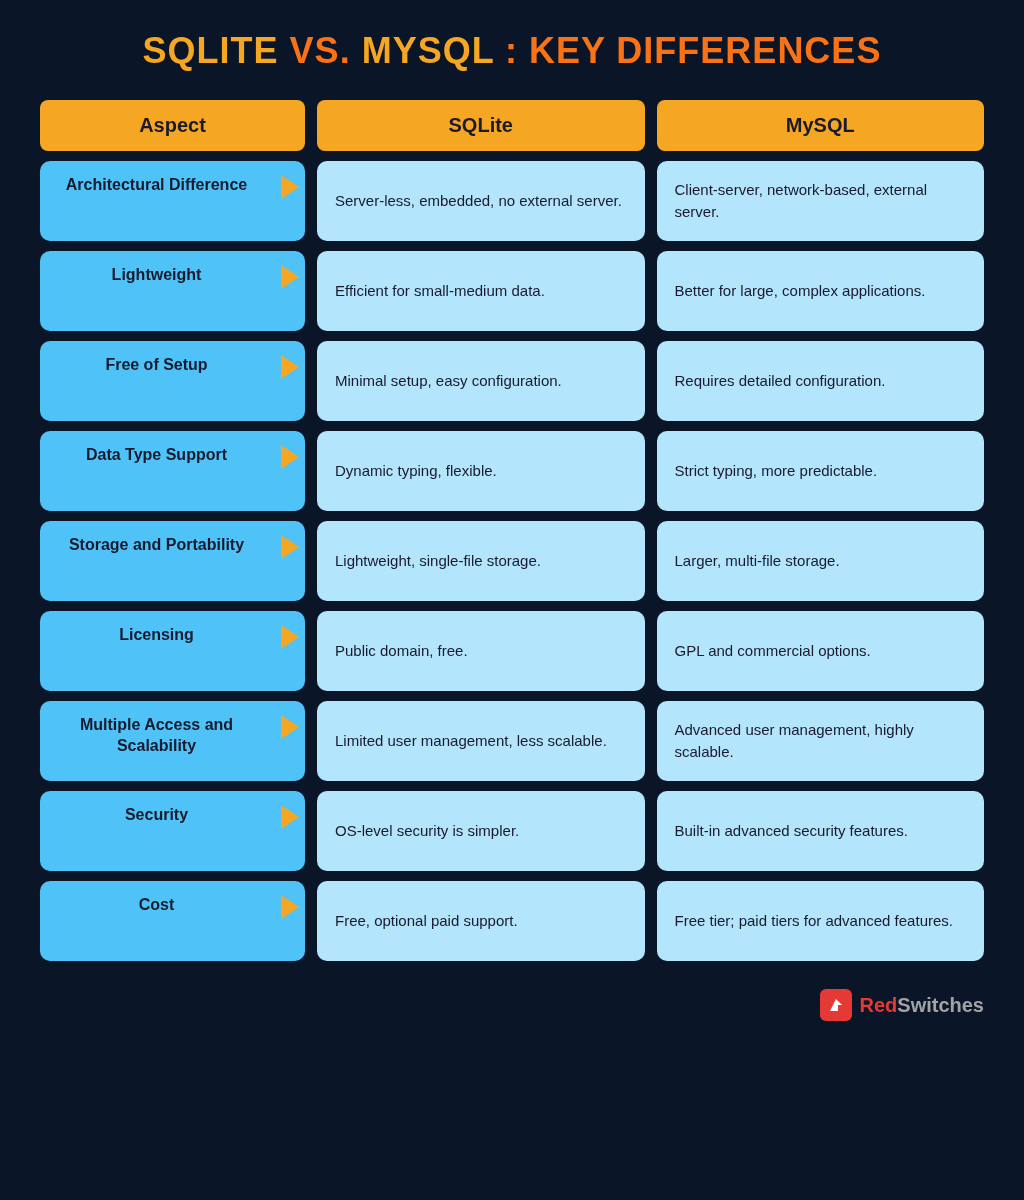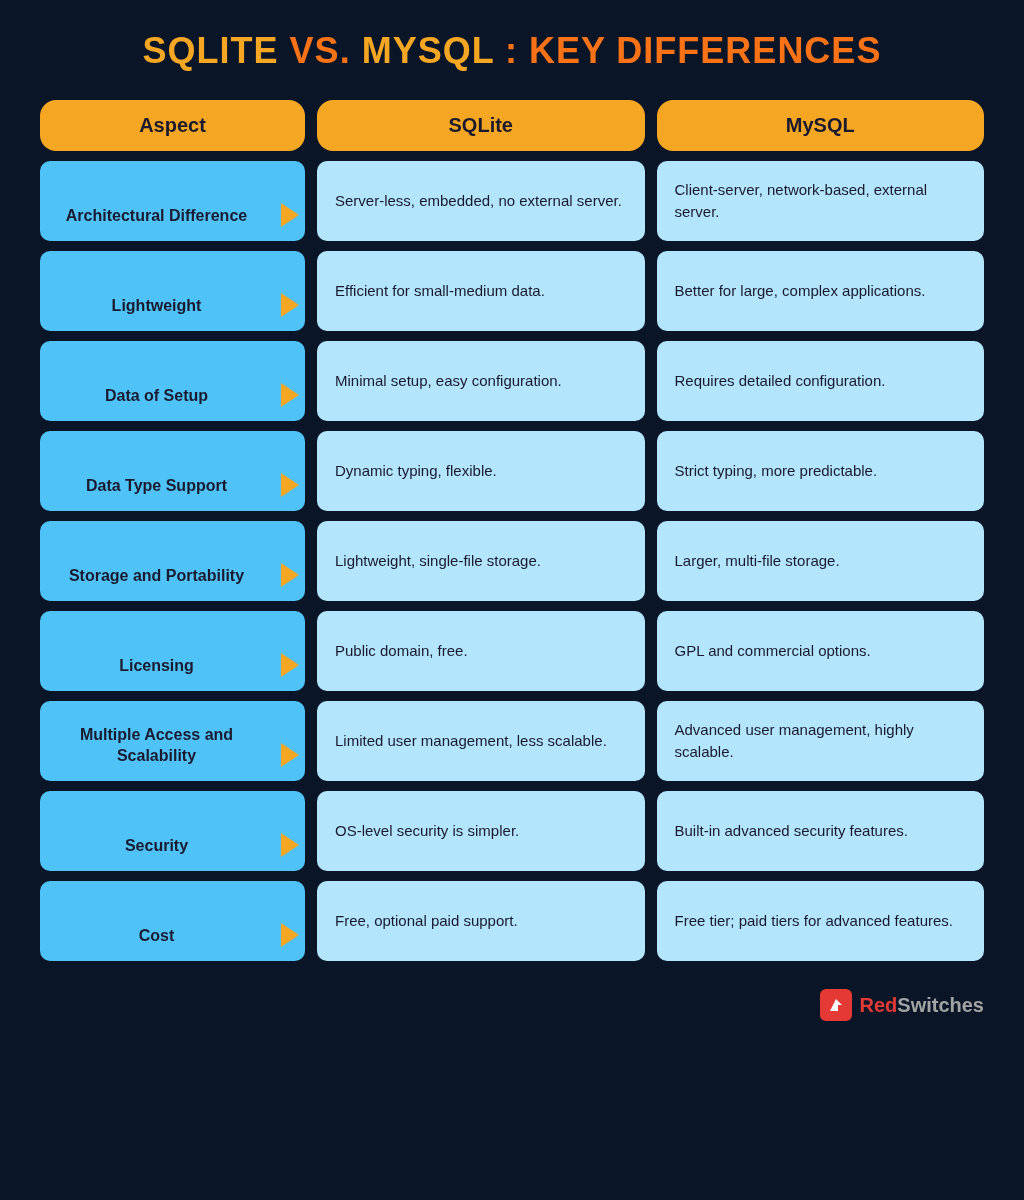--- a/index.html
+++ b/index.html
@@ -34,21 +34,21 @@
 
     
     .header-row {
       display: grid;
       grid-template-columns: 265px 1fr 1fr;
       gap: 12px;
       margin-bottom: 10px;
     }
     .header-cell {
       background: #f5a623;
-      border-radius: 16px;
+      border-radius: 8px;
       padding: 14px 26px;
       text-align: center;
       font-size: 20px;
       font-weight: 800;
       color: #1a1a2e;
     }
     .header-cell.aspect-header {
       background: #f5a623;
     }
 
@@ -59,21 +59,21 @@
       gap: 12px;
       margin-bottom: 10px;
       align-items: stretch;
     }
 
     .aspect-cell {
       background: #4fc3f7;
       border-radius: 10px;
       padding: 14px 12px 14px 14px;
       display: flex;
-      align-items: flex-end;
+      align-items: flex-start;
       justify-content: space-between;
       font-size: 16px;
       font-weight: 800;
       color: #1a1a2e;
       min-height: 80px;
       position: relative;
       gap: 16px;
     }
     .aspect-cell .aspect-text {
       flex: 1;
@@ -160,21 +160,21 @@
       <div class="data-row">
       <div class="aspect-cell">
         <span class="aspect-text">Lightweight</span>
         <div class="arrow"></div>
       </div>
       <div class="value-cell">Efficient for small-medium data.</div>
       <div class="value-cell">Better for large, complex applications.</div>
     </div>
       <div class="data-row">
       <div class="aspect-cell">
-        <span class="aspect-text">Data of Setup</span>
+        <span class="aspect-text">Free of Setup</span>
         <div class="arrow"></div>
       </div>
       <div class="value-cell">Minimal setup, easy configuration.</div>
       <div class="value-cell">Requires detailed configuration.</div>
     </div>
       <div class="data-row">
       <div class="aspect-cell">
         <span class="aspect-text">Data Type Support</span>
         <div class="arrow"></div>
       </div>

